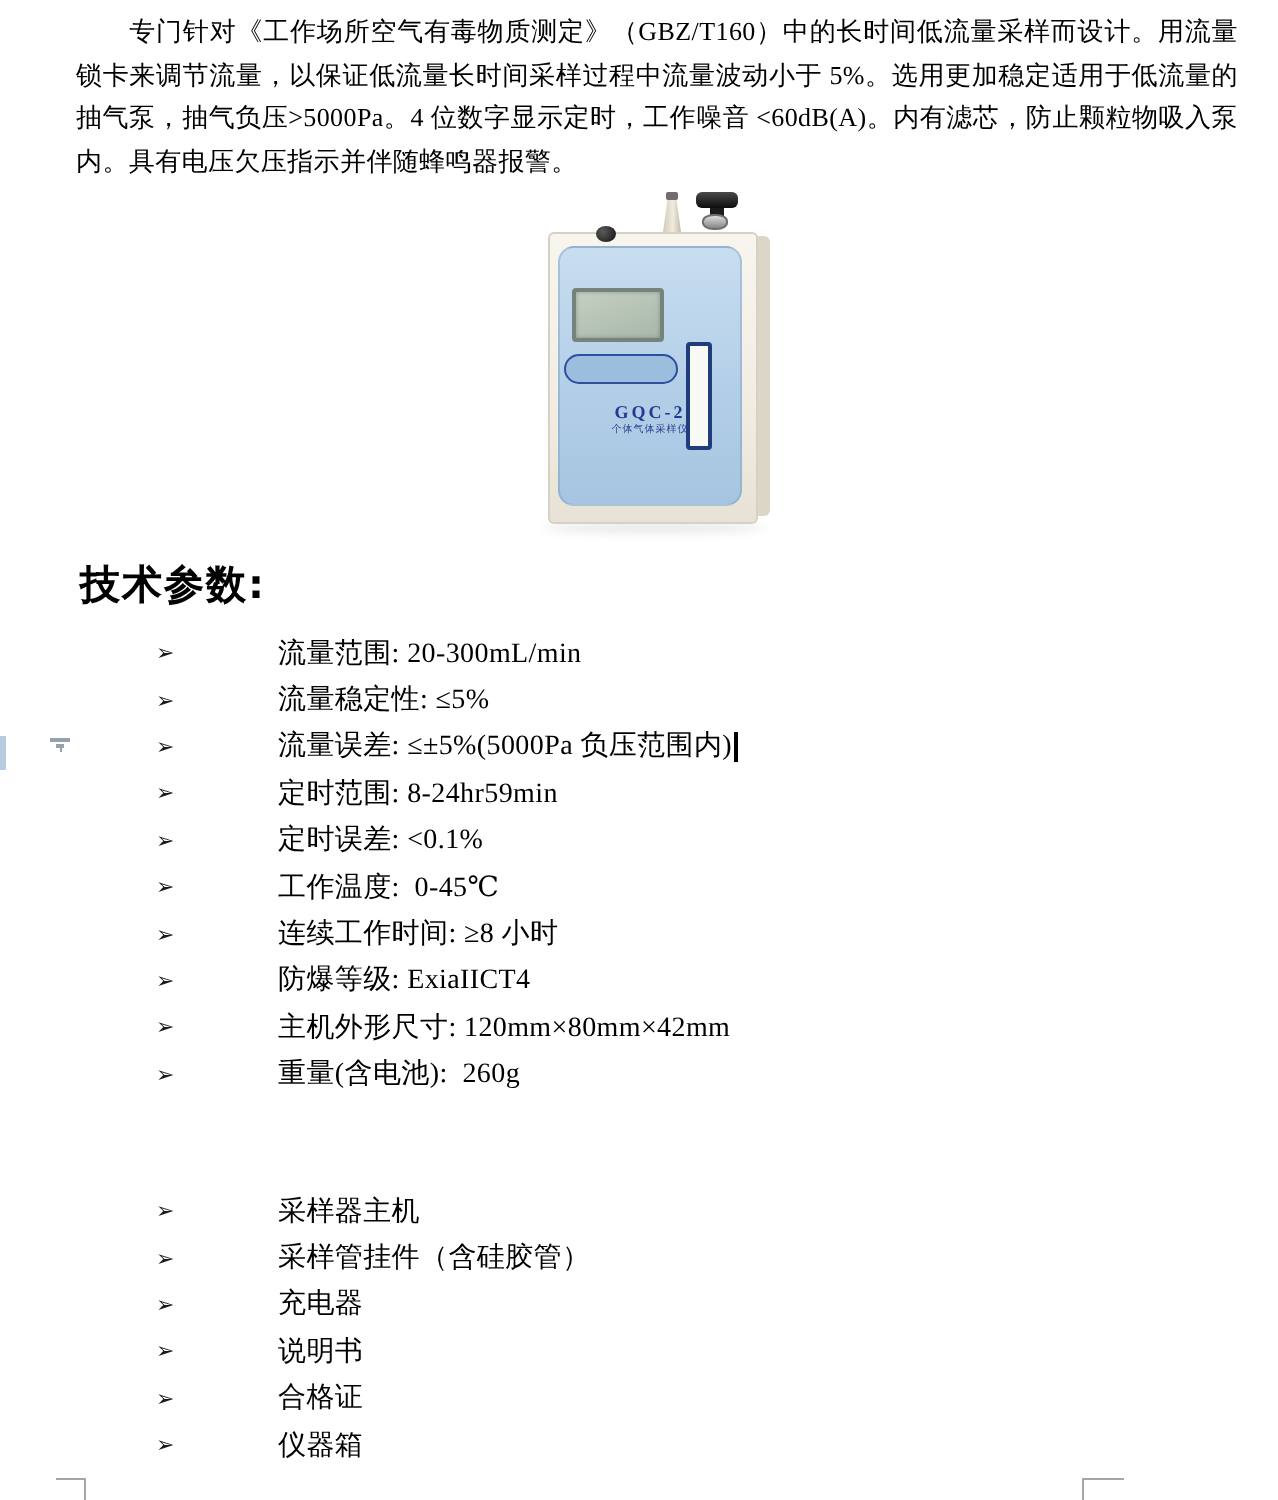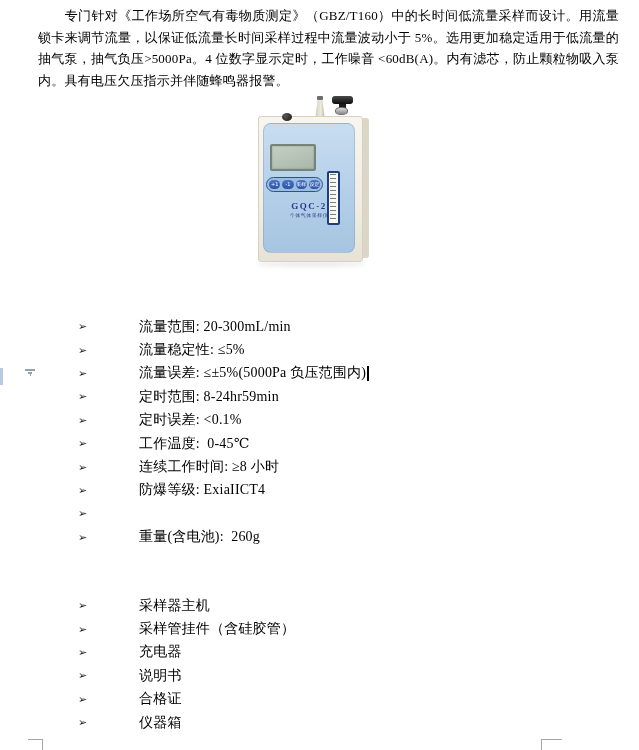--- a/index.html
+++ b/index.html
@@ -10,21 +10,21 @@
 
   
   .intro {
     position:absolute; left:38px; top:5px; width:581px; margin:0;
     font-size:13px; line-height:21.5px; text-align:justify; text-align-last:left;
     text-indent:2.05em; letter-spacing:0.2px;
   }
 
   
   .figure { position:absolute; left:228px; top:94px; width:186px; height:180px; }
-  .figure * { position:absolute; box-sizing:border-box; }
+  .figure * { position:absolute; box-sizing:border-box;margin-left:16px; }
   .case-front {
     left:30px; top:22px; width:105px; height:146px; border-radius:3px;
     background:linear-gradient(180deg,#f8f5ef 0%,#f1ede3 60%,#e7e2d5 100%);
     border:1px solid #d6d1c3;
   }
   .case-side { left:135px; top:24px; width:6px; height:140px; background:#dcd6c6; border-radius:0 3px 3px 0; }
   .case-shadow { left:28px; top:167px; width:110px; height:6px; background:rgba(0,0,0,.08); border-radius:50%; filter:blur(2px); }
   .panel {
     left:35px; top:29px; width:92px; height:130px; border-radius:8px;
     background:linear-gradient(180deg,#c8ddf0 0%,#b3cfe8 55%,#a7c5e0 100%);
@@ -124,20 +124,21 @@
       <span class="dbtn">采样</span>
       <span class="dbtn">设定</span>
     </div>
     <div class="model">GQC-2</div>
     <div class="subtitle">个体气体采样仪</div>
     <div class="flowmeter">
       <div class="ticks"></div>
     </div>
   </div>
 
+  <h2 class="sec-heading h-tech">技术参数:</h2>
   <div class="list list-tech">
     <div class="row">
         <span class="blt">➢</span>
         <span class="txt">流量范围: 20-300mL/min</span>
       </div>
     <div class="row">
         <span class="blt">➢</span>
         <span class="txt">流量稳定性: ≤5%</span>
       </div>
     <div class="row">
@@ -160,20 +161,21 @@
     <div class="row">
         <span class="blt">➢</span>
         <span class="txt">连续工作时间: ≥8 小时</span>
       </div>
     <div class="row">
         <span class="blt">➢</span>
         <span class="txt">防爆等级: ExiaIICT4</span>
       </div>
     <div class="row">
         <span class="blt">➢</span>
+        <span class="txt">主机外形尺寸: 120mm×80mm×42mm</span>
       </div>
     <div class="row">
         <span class="blt">➢</span>
         <span class="txt">重量(含电池):  260g</span>
       </div>
   </div>
 
   <div class="list list-config">
     <div class="row">
         <span class="blt">➢</span>

